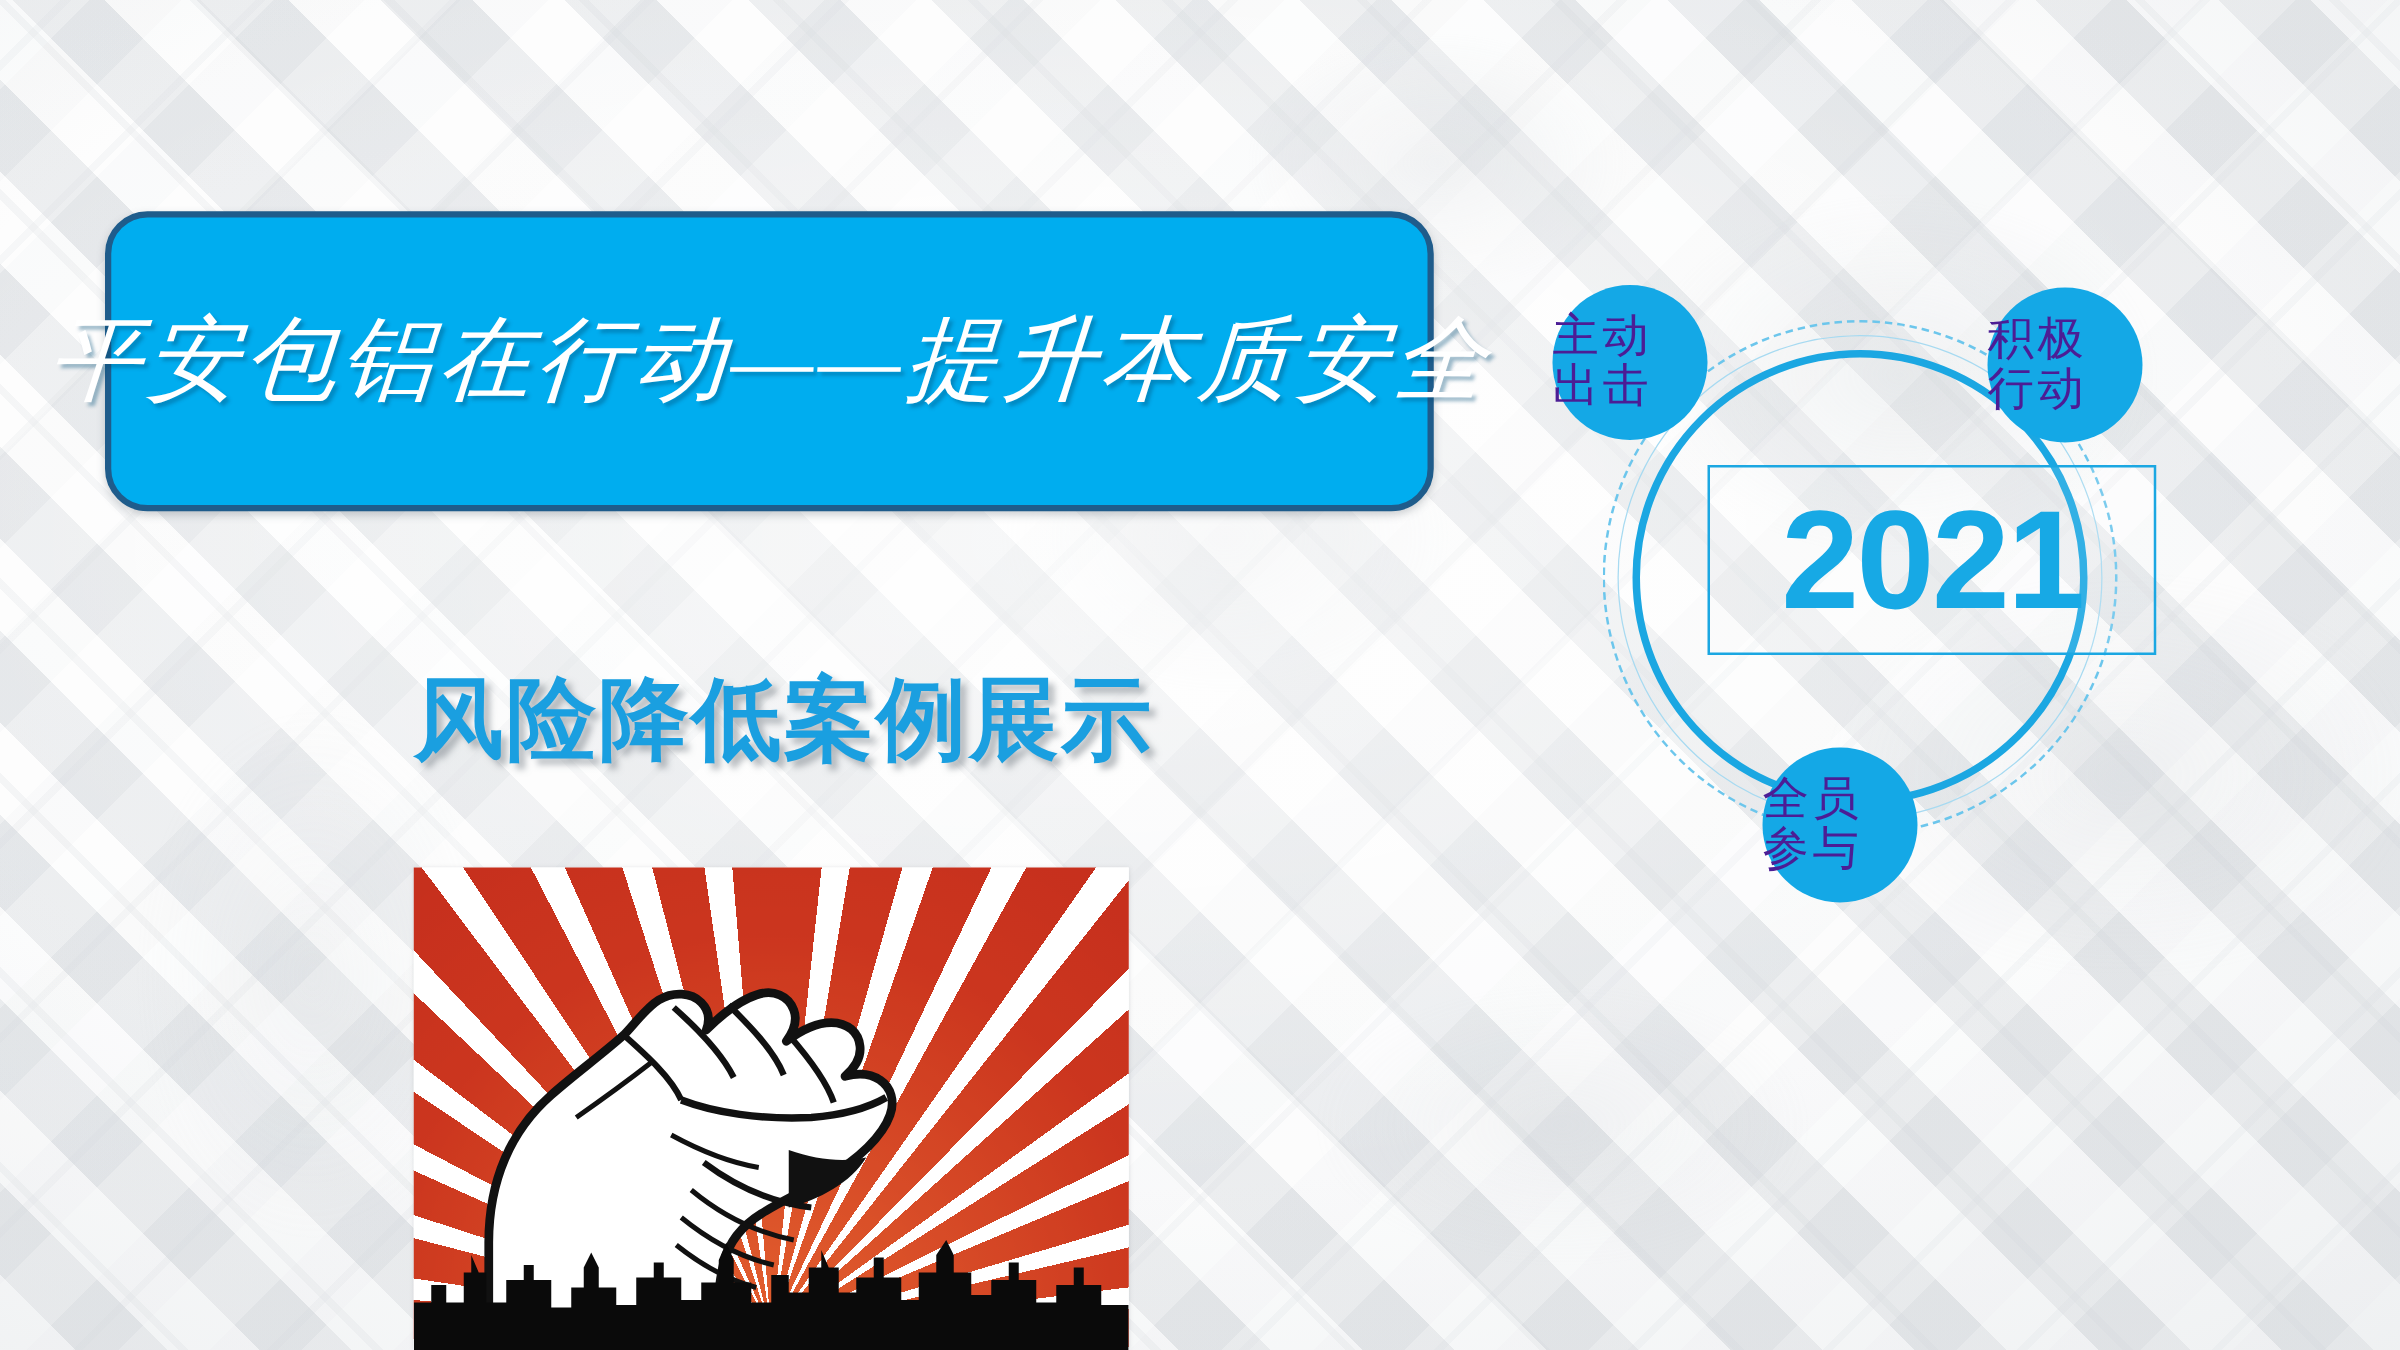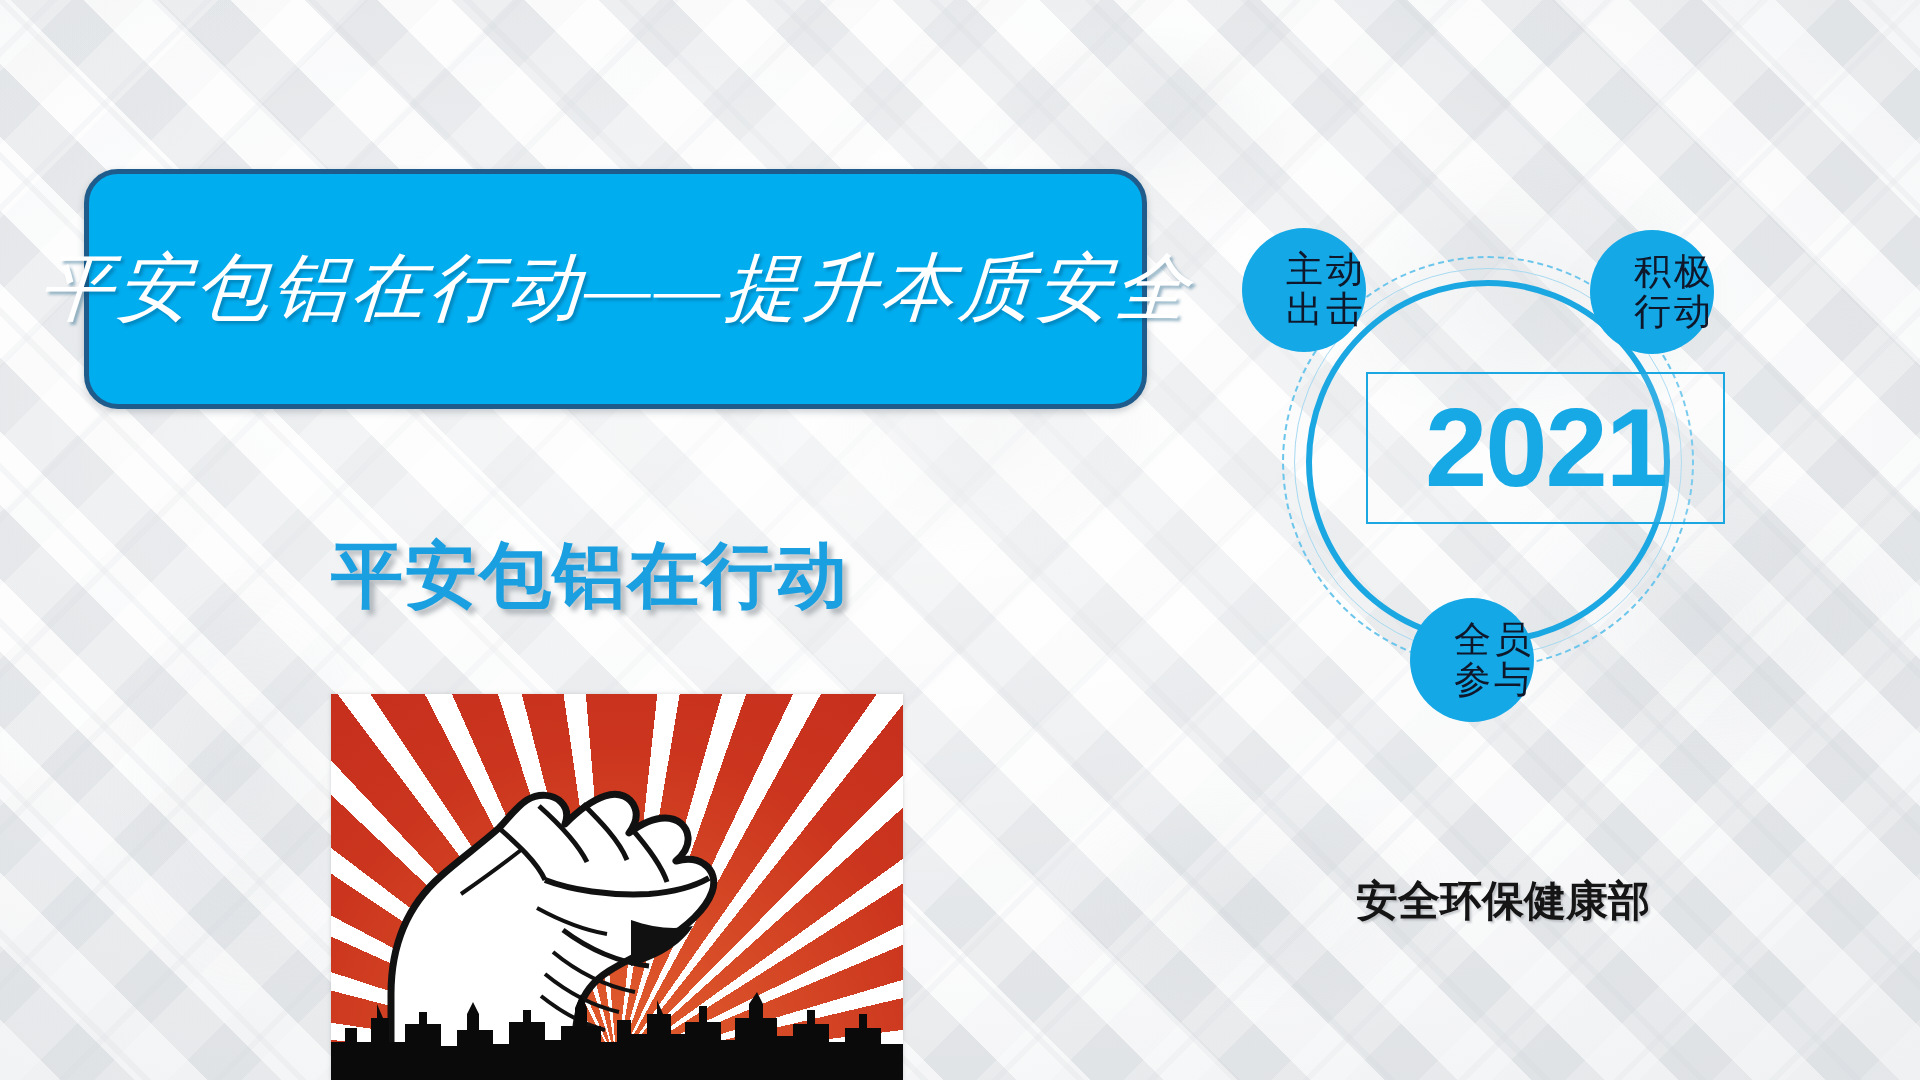--- a/index.html
+++ b/index.html
@@ -194,24 +194,24 @@
     border-radius: 50%;
     box-sizing: border-box;
   }
 
   .bubble {
     position: absolute;
     width: 124px;
     height: 124px;
     border-radius: 50%;
     background: #14A8E6;
-    color: #0f172a;
+    color: #4c1d95;
     display: flex;
     flex-direction: column;
-    align-items: flex-end;
+    align-items: flex-start;
     justify-content: center;
     font-family: "Liberation Serif", "DejaVu Serif", serif;
     font-size: 37px;
     line-height: 1.08;
     letter-spacing: 3px;
     z-index: 4;
   }
   .bubble span { display: block; }
   .bubble-tl { left: -36px; top: -24px; }
   .bubble-tr { left: 312px;  top: -22px; }
@@ -262,21 +262,21 @@
   <div class="bg-base"></div>
   <div class="bg-diamonds"></div>
   <div class="bg-diamonds2"></div>
   <div class="bg-map"></div>
   <div class="bg-vignette"></div>
 
   <div class="title-banner">
     <div class="title-text">平安包铝在行动——提升本质安全</div>
   </div>
 
-  <div class="subtitle">平安包铝在行动</div>
+  <div class="subtitle">风险降低案例展示</div>
 
   <div class="poster">
     <div class="poster-inner">
       <div class="poster-rays"></div>
 
       <svg class="fist-wrap" viewBox="0 0 572 386" preserveAspectRatio="none">
         <g transform="translate(0,0)">
           <path d="M60 386 L60 300 C60 250 78 210 110 182
                    C128 166 150 150 168 134
                    C176 126 186 112 196 106
@@ -343,15 +343,14 @@
       <span>积极</span>
       <span>行动</span>
     </div>
 
     <div class="bubble bubble-b">
       <span>全员</span>
       <span>参与</span>
     </div>
   </div>
 
-  <div class="department">安全环保健康部</div>
 
 </div>
 
 </body></html>

